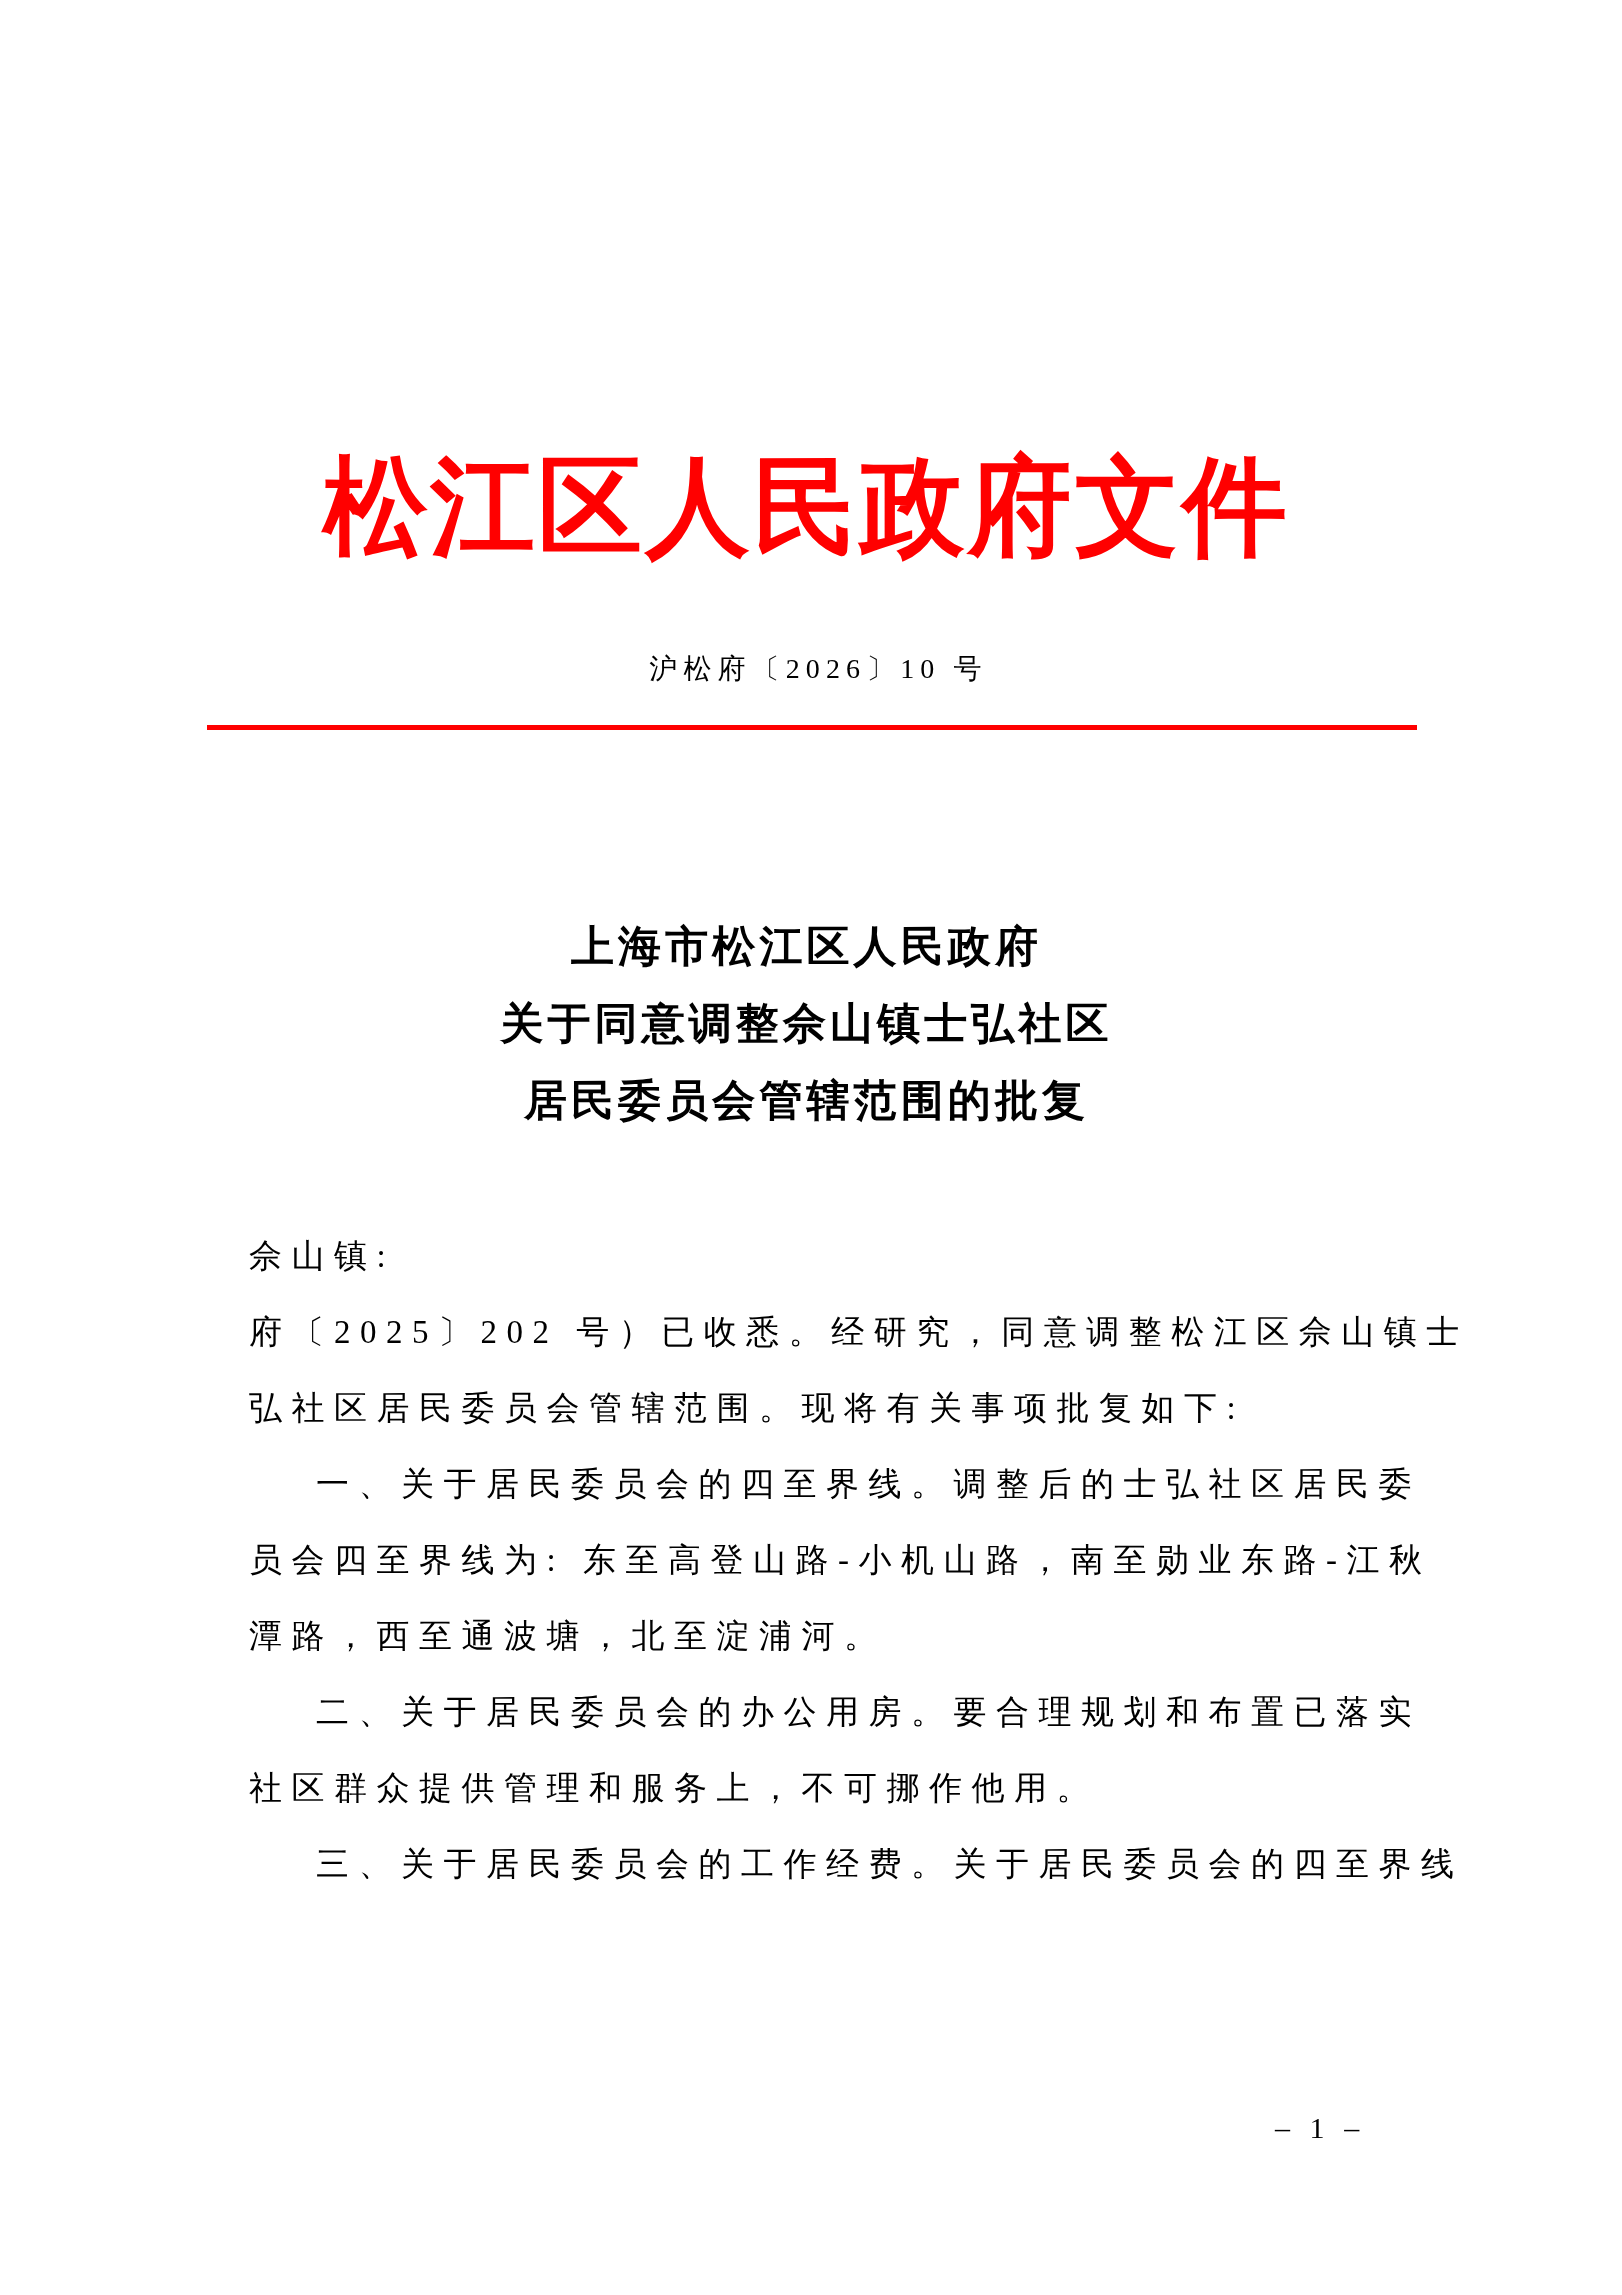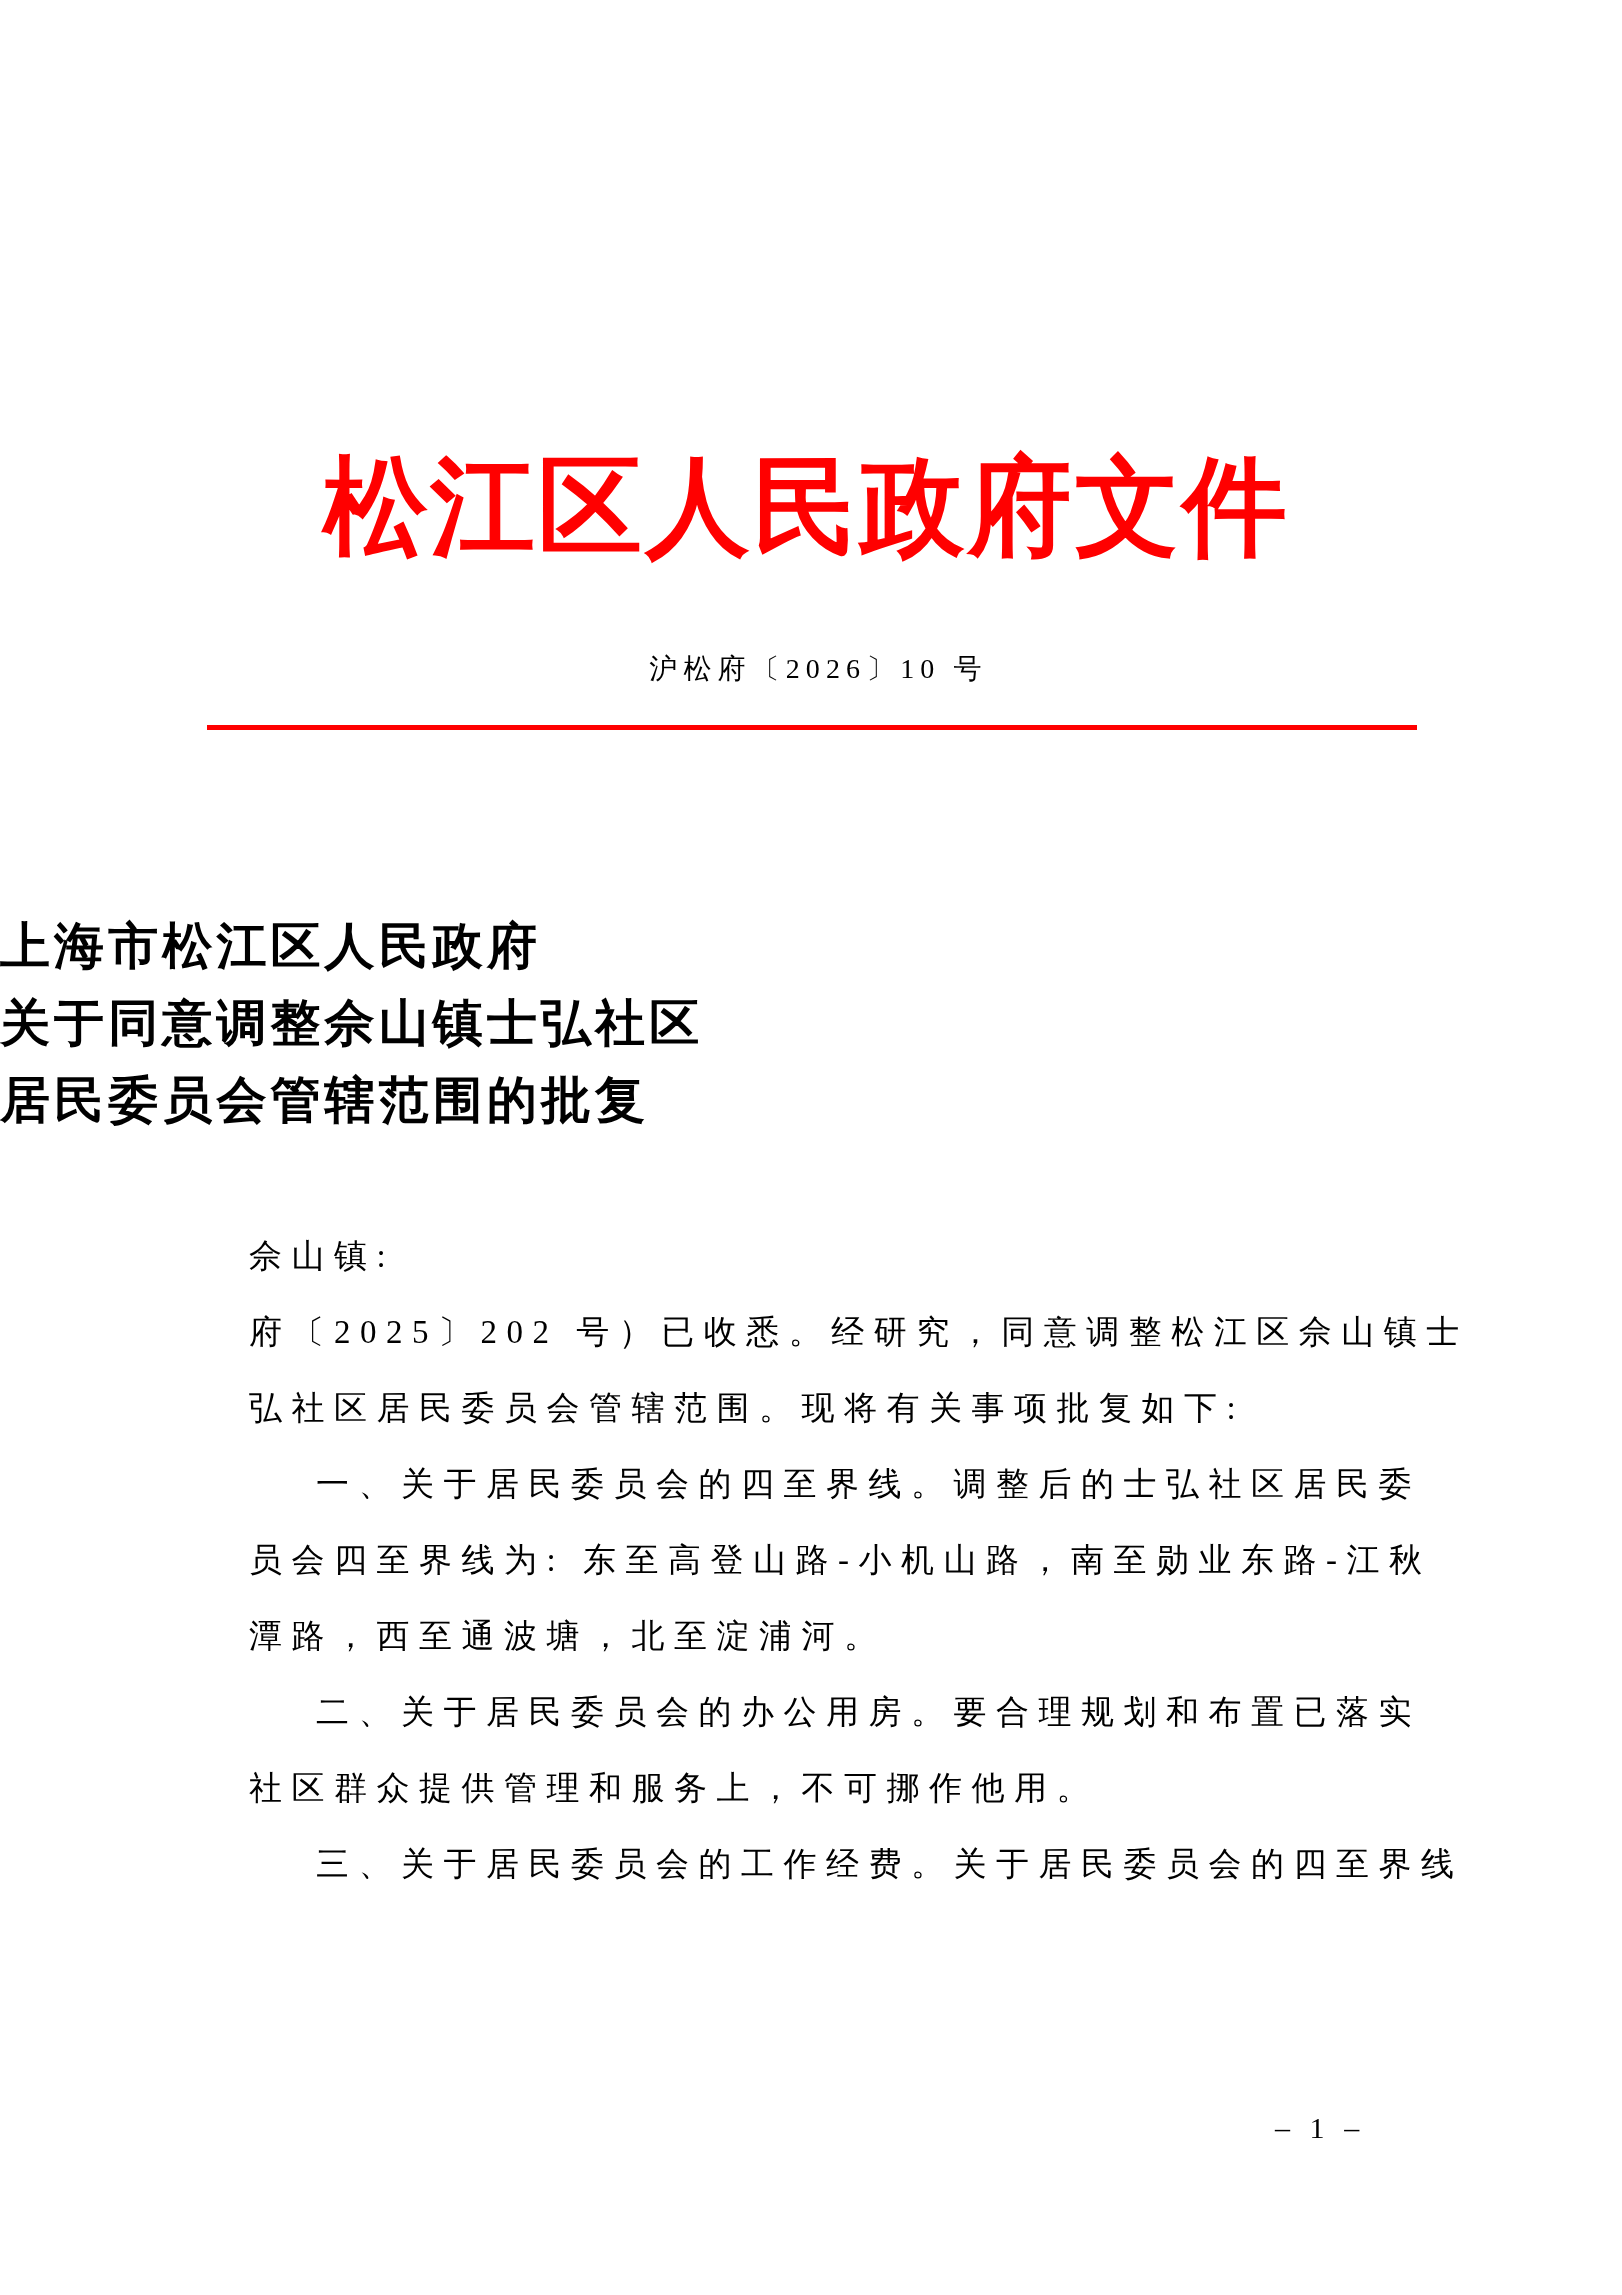--- a/index.html
+++ b/index.html
@@ -49,21 +49,22 @@
     left: 207px;
     width: 1210px;
     height: 4.8px;
   }
   
   .doc-title {
     position: absolute;
     top: 908px;
     left: 0;
     width: 100%;
-    font-size: 50px;
+    text-align: center;
+    font-size: 43px;
     font-weight: bold;
     line-height: 77px;
     letter-spacing: 4.1px;
   }
   .doc-title-line {
     white-space: nowrap;
   }
   
   .doc-body {
     position: absolute;

